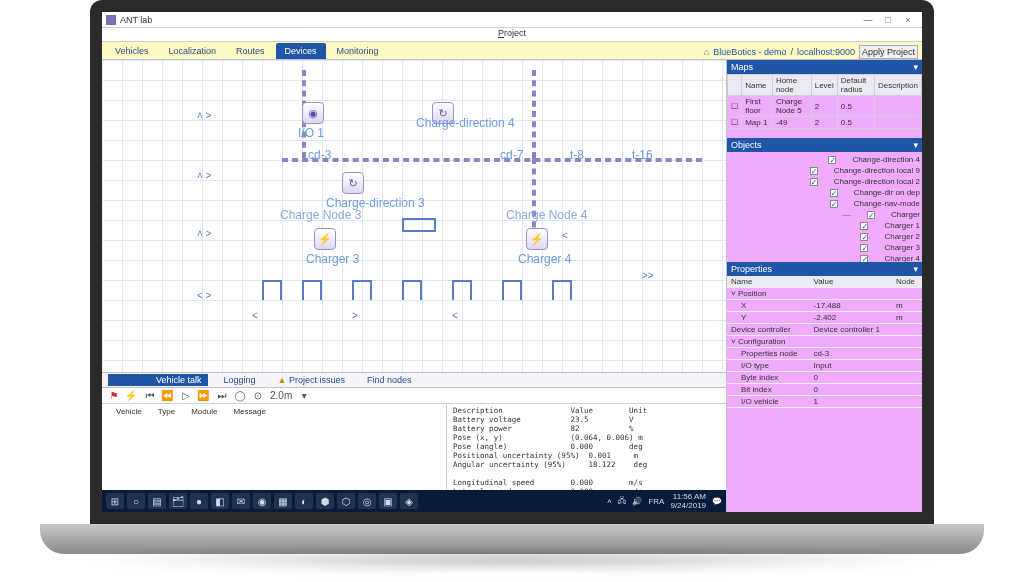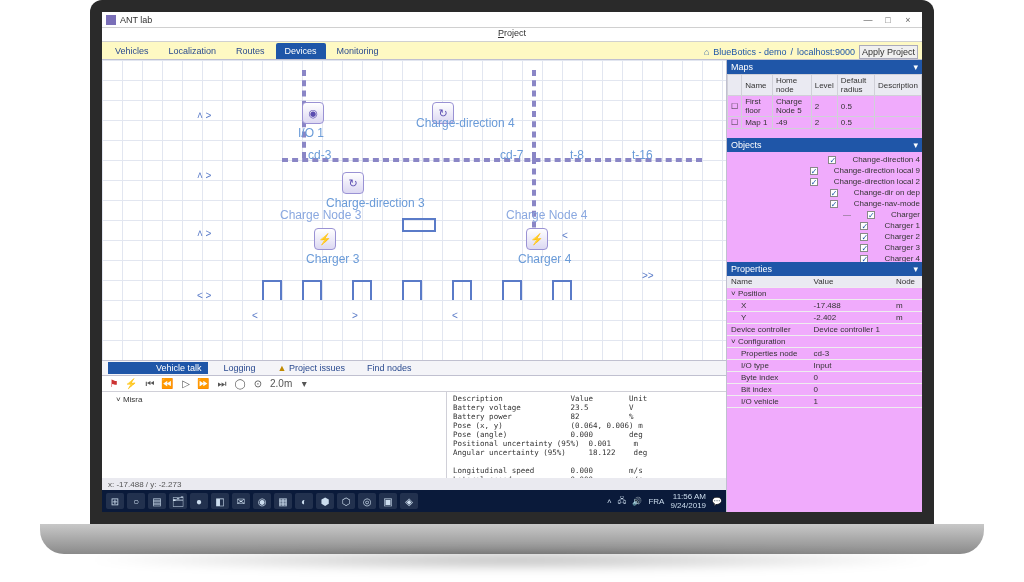--- a/index.html
+++ b/index.html
@@ -199,42 +199,42 @@
             <span class="ico">◯</span>
             <span class="ico">⊙</span>
             <span>2.0m</span>
             <span class="ico">▾</span>
           </div>
 
           <div class="logrow">
             <div class="logleft">
               <table>
                 <tbody>
-                <tr>
-                      <td colspan="4">˅ <span>Misra</span></td>
-                    </tr>
+                    <tr>
+                  <th>Vehicle</th>
+                  <th>Type</th>
+                  <th>Module</th>
+                  <th>Message</th>
+                </tr>
               </tbody>
                 </table>
             </div>
             <div class="logright" id="telemetry">Description               Value        Unit
 Battery voltage           23.5         V
 Battery power             82           %
 Pose (x, y)               (0.064, 0.006) m
 Pose (angle)              0.000        deg
 Positional uncertainty (95%)  0.001     m
 Angular uncertainty (95%)     18.122    deg
 
 Longitudinal speed        0.000        m/s
 Lateral speed             0.000        m/s
 Linear speed              0.000        m/s</div>
           </div>
 
-          <div class="statusbar">
-            <span>x: -17.488 / y: -2.273</span>
-          </div>
 
           <div class="taskbar">
             <span class="tb">⊞</span>
             <span class="tb">○</span>
             <span class="tb">▤</span>
             <span class="tb">🗂</span>
             <span class="tb">●</span>
             <span class="tb">◧</span>
             <span class="tb">✉</span>
             <span class="tb">◉</span>

